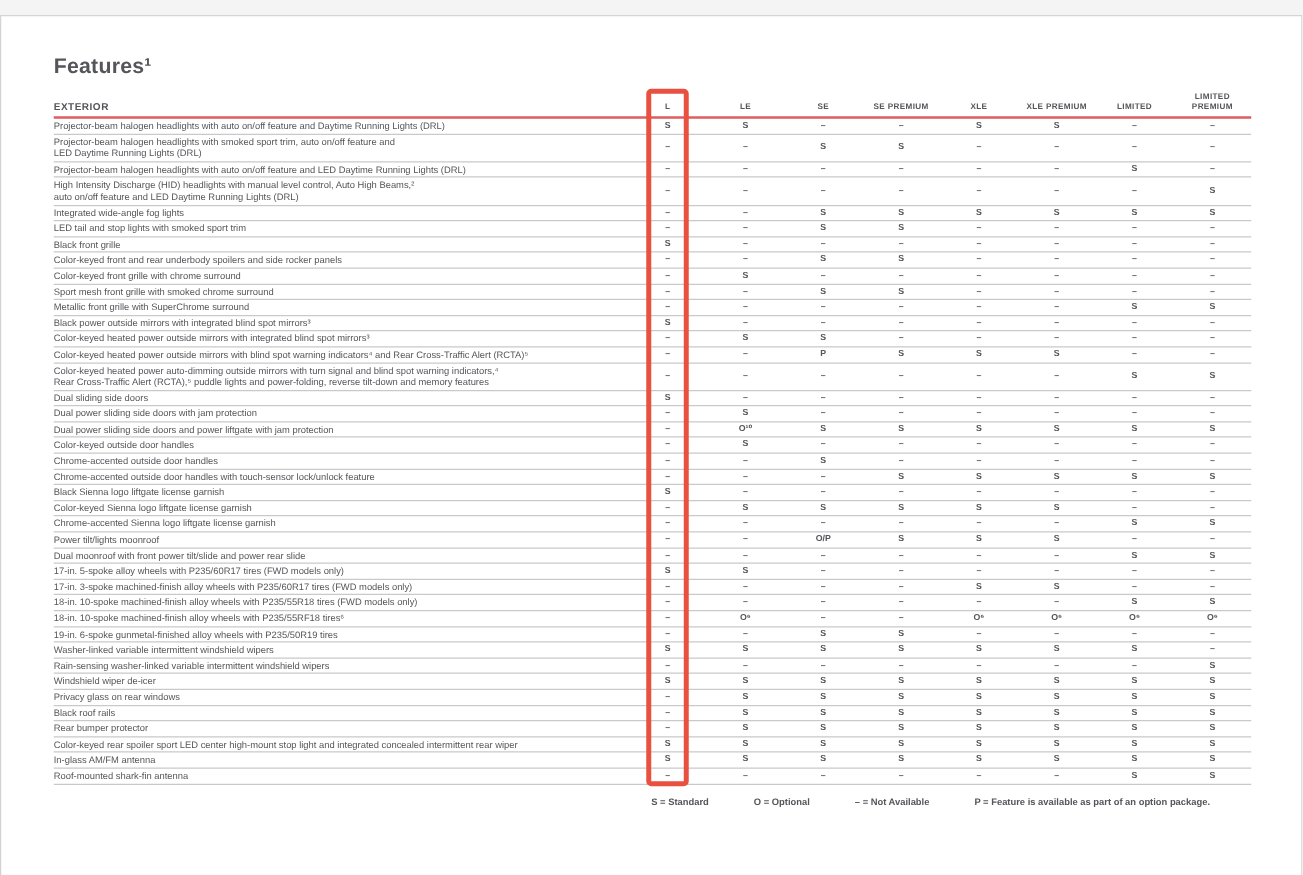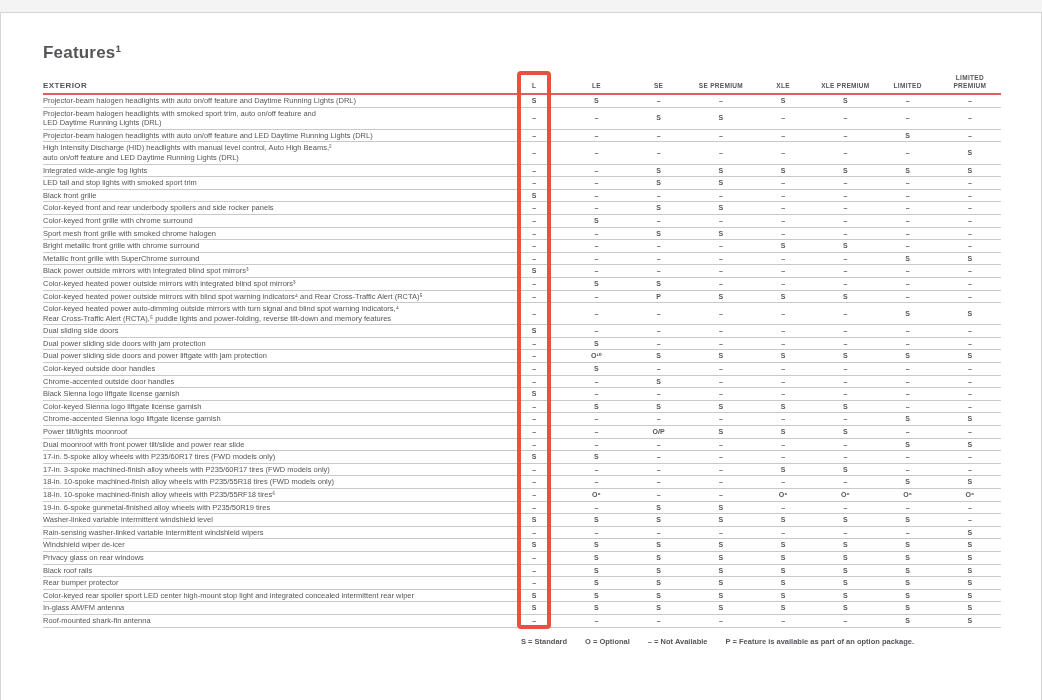--- a/index.html
+++ b/index.html
@@ -44,21 +44,21 @@
     font-size:7.5px;line-height:9.6px;
     white-space:pre-line;padding-right:6px;
   }
   .highlight-box{
     position:absolute;top:-3px;bottom:-1px;
     left:474px;width:34px;
     border:4px solid var(--accent-red);
     border-radius:4px;pointer-events:none;z-index:5;
   }
   .legend{
-    display:flex;gap:18px;margin:9px 0 0 478px;
+    display:flex;gap:36px;margin:9px 0 0 478px;
     font-size:7.5px;font-weight:bold;
   }
 </style>
 </head>
 <body>
 
 <div class="page">
   <div class="content">
 
     <div class="page-title">Features¹</div>
@@ -184,42 +184,31 @@
             <div class="val-cell">S</div>
             <div class="val-cell">–</div>
             <div class="val-cell">–</div>
             <div class="val-cell">–</div>
             <div class="val-cell">–</div>
             <div class="val-cell">–</div>
             <div class="val-cell">–</div>
           </div>
 
   <div class="table-row">
-    <div class="feature-cell">Sport mesh front grille with smoked chrome halogen</div>
-  <div class="val-cell">–</div>
-            <div class="val-cell">–</div>
-            <div class="val-cell">S</div>
-            <div class="val-cell">S</div>
-            <div class="val-cell">–</div>
-            <div class="val-cell">–</div>
-            <div class="val-cell">–</div>
-            <div class="val-cell">–</div>
-          </div>
-
-  <div class="table-row">
-    <div class="feature-cell">Bright metallic front grille with chrome surround</div>
-  <div class="val-cell">–</div>
-            <div class="val-cell">–</div>
-            <div class="val-cell">–</div>
-            <div class="val-cell">–</div>
-            <div class="val-cell">S</div>
-            <div class="val-cell">S</div>
-            <div class="val-cell">–</div>
-            <div class="val-cell">–</div>
-          </div>
+    <div class="feature-cell">Sport mesh front grille with smoked chrome surround</div>
+  <div class="val-cell">–</div>
+            <div class="val-cell">–</div>
+            <div class="val-cell">S</div>
+            <div class="val-cell">S</div>
+            <div class="val-cell">–</div>
+            <div class="val-cell">–</div>
+            <div class="val-cell">–</div>
+            <div class="val-cell">–</div>
+          </div>
+
 
   <div class="table-row">
     <div class="feature-cell">Metallic front grille with SuperChrome surround</div>
   <div class="val-cell">–</div>
             <div class="val-cell">–</div>
             <div class="val-cell">–</div>
             <div class="val-cell">–</div>
             <div class="val-cell">–</div>
             <div class="val-cell">–</div>
             <div class="val-cell">S</div>
@@ -328,20 +317,31 @@
   <div class="val-cell">–</div>
             <div class="val-cell">–</div>
             <div class="val-cell">S</div>
             <div class="val-cell">–</div>
             <div class="val-cell">–</div>
             <div class="val-cell">–</div>
             <div class="val-cell">–</div>
             <div class="val-cell">–</div>
           </div>
 
+  <div class="table-row">
+    <div class="feature-cell">Chrome-accented outside door handles with touch-sensor lock/unlock feature</div>
+  <div class="val-cell">–</div>
+            <div class="val-cell">–</div>
+            <div class="val-cell">–</div>
+            <div class="val-cell">S</div>
+            <div class="val-cell">S</div>
+            <div class="val-cell">S</div>
+            <div class="val-cell">S</div>
+            <div class="val-cell">S</div>
+          </div>
 
   <div class="table-row">
     <div class="feature-cell">Black Sienna logo liftgate license garnish</div>
   <div class="val-cell">S</div>
             <div class="val-cell">–</div>
             <div class="val-cell">–</div>
             <div class="val-cell">–</div>
             <div class="val-cell">–</div>
             <div class="val-cell">–</div>
             <div class="val-cell">–</div>
@@ -450,21 +450,21 @@
             <div class="val-cell">–</div>
             <div class="val-cell">S</div>
             <div class="val-cell">S</div>
             <div class="val-cell">–</div>
             <div class="val-cell">–</div>
             <div class="val-cell">–</div>
             <div class="val-cell">–</div>
           </div>
 
   <div class="table-row">
-    <div class="feature-cell">Washer-linked variable intermittent windshield level</div>
+    <div class="feature-cell">Washer-linked variable intermittent windshield wipers</div>
   <div class="val-cell">S</div>
             <div class="val-cell">S</div>
             <div class="val-cell">S</div>
             <div class="val-cell">S</div>
             <div class="val-cell">S</div>
             <div class="val-cell">S</div>
             <div class="val-cell">S</div>
             <div class="val-cell">–</div>
           </div>
 

